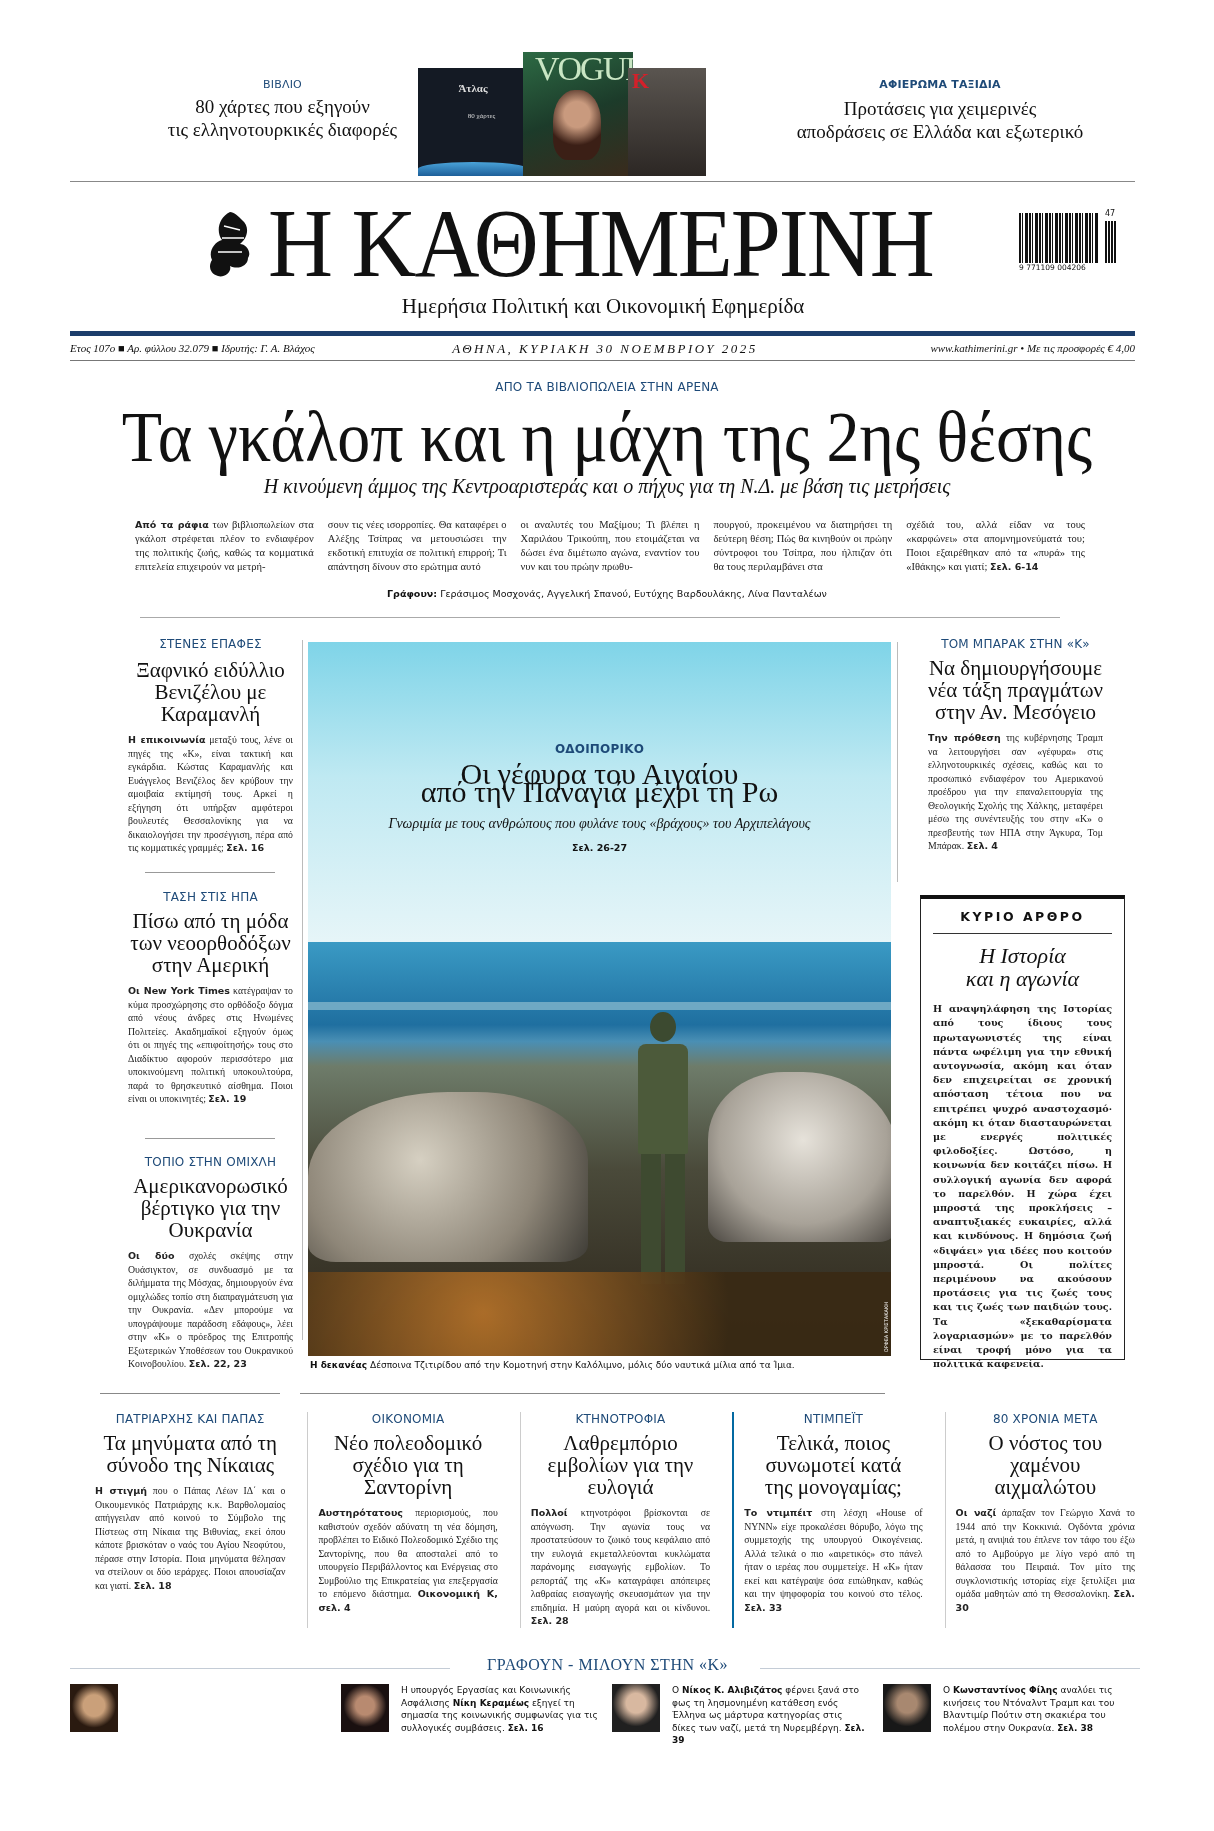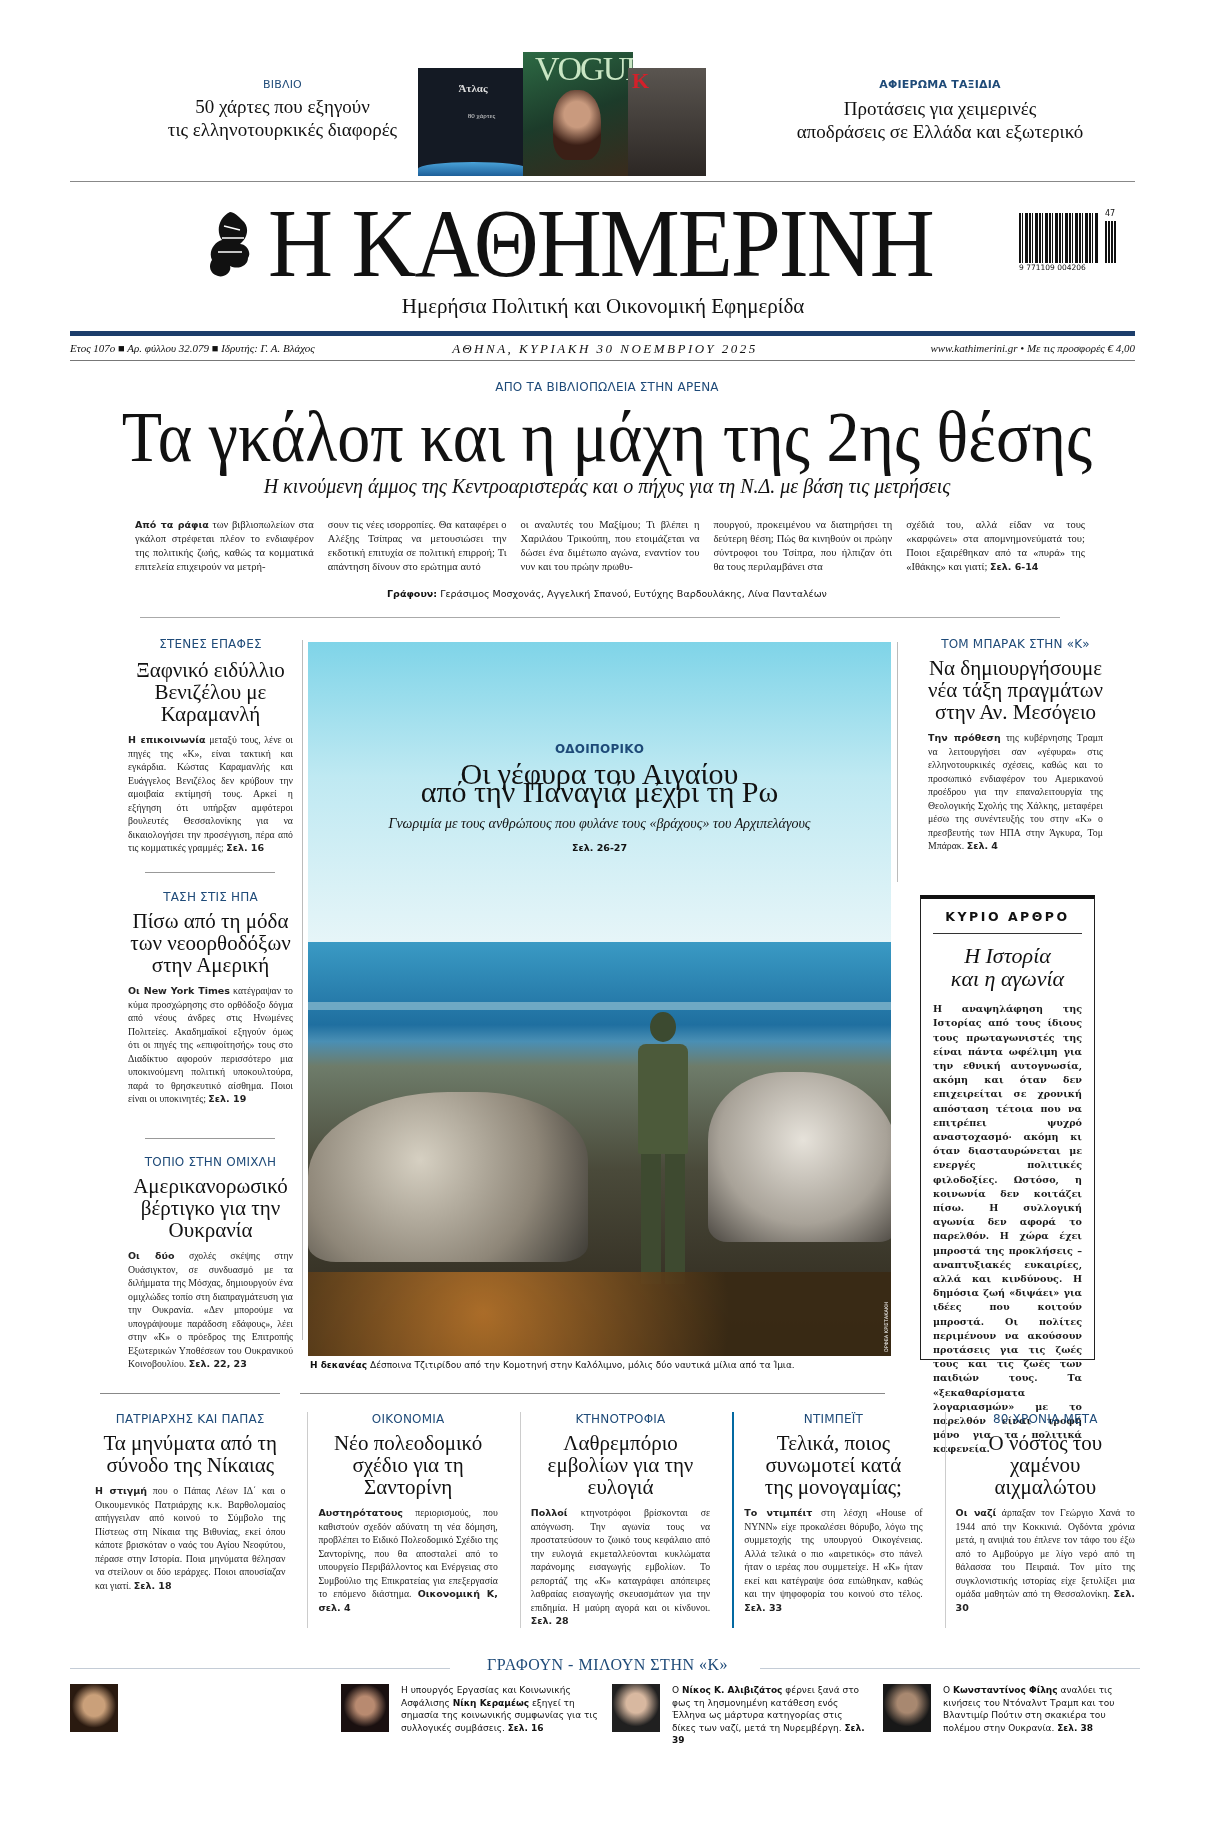--- a/index.html
+++ b/index.html
@@ -13,21 +13,21 @@
   .rule { position: absolute; height: 1px; background: #555; }
   .vrule { position: absolute; width: 1px; background: #bbb; }
   .promo-text { font-family: "Liberation Serif", serif; font-size: 19px; line-height: 23px; text-align: center; }
   .ref { font-family: "DejaVu Sans", sans-serif; font-weight: bold; font-size: 9.5px; }
 </style>
 </head>
 <body>
 
 <div class="abs" style="left:150px; top:78px; width:265px;">
   <div class="kicker" style="font-size:11px;">ΒΙΒΛΙΟ</div>
-  <div class="promo-text" style="margin-top:4px;">50 χάρτες που εξηγούν</div>
+  <div class="promo-text" style="margin-top:4px;">80 χάρτες που εξηγούν</div>
   <div class="promo-text">τις ελληνοτουρκικές διαφορές</div>
 </div>
 
 <div class="abs" style="left:418px; top:52px; width:290px; height:124px;">
   <div class="abs" style="left:0; top:16px; width:110px; height:108px; background:#141a24; color:#ddd; text-align:center; font-size:10px; padding-top:14px;">
     <div style="font-weight:bold; font-size:11px;">Άτλας</div>
     <div style="height:18px;"></div>
     <div style="font-size:7px;margin-left:17px;">80 χάρτες</div>
     <div class="abs" style="left:0; bottom:0; width:110px; height:14px; background:linear-gradient(#4aa3d9,#1d5f9a); border-radius:50% 50% 0 0;"></div>
   </div>
@@ -133,21 +133,21 @@
   <b>Η δεκανέας</b> <span>Δέσποινα Τζιτιρίδου από την Κομοτηνή στην Καλόλιμνο, μόλις δύο ναυτικά μίλια από τα Ίμια.</span>
 </div>
 
 <div class="vrule" style="left:897px; top:642px; height:240px;"></div>
 <div class="abs" style="left:928px; top:637px; width:175px;">
   <div class="kicker">ΤΟΜ ΜΠΑΡΑΚ ΣΤΗΝ «Κ»</div>
   <div class="hed" style="font-size:21px; margin:6px 0 8px;">Να δημιουργήσουμε νέα τάξη πραγμάτων στην Αν. Μεσόγειο</div>
   <p class="body" style="font-size:9.8px; line-height:13.5px;"><b>Την πρόθεση</b> <span>της κυβέρνησης Τραμπ να λειτουργήσει σαν «γέφυρα» στις ελληνοτουρκικές σχέσεις, καθώς και το προσωπικό ενδιαφέρον του Αμερικανού προέδρου για την επαναλειτουργία της Θεολογικής Σχολής της Χάλκης, μεταφέρει μέσω της συνέντευξής του στην «Κ» ο πρεσβευτής των ΗΠΑ στην Άγκυρα, Τομ Μπάρακ.</span> <span class="ref">Σελ. 4</span></p>
 </div>
 
-<div class="abs" style="left:920px; top:895px; width:175px; height:465px; border:1.5px solid #222; border-top:4px solid #111; padding:10px 12px;">
+<div class="abs" style="left:920px; top:895px; width:205px; height:465px; border:1.5px solid #222; border-top:4px solid #111; padding:10px 12px;">
   <div class="sans" style="font-weight:bold; font-size:12.5px; letter-spacing:2.5px; text-align:center;">ΚΥΡΙΟ ΑΡΘΡΟ</div>
   <div style="height:1px; background:#333; margin:9px 0 10px;"></div>
   <div class="hed" style="font-style:italic; font-size:22px;">Η Ιστορία</div>
   <div class="hed" style="font-style:italic; font-size:22px;">και η αγωνία</div>
   <p style="margin-top:12px; font-family:'DejaVu Serif',serif; font-weight:bold; font-size:9.6px; line-height:14.2px; text-align:justify; color:#1a1a1a;">Η αναψηλάφηση της Ιστορίας από τους ίδιους τους πρωταγωνιστές της είναι πάντα ωφέλιμη για την εθνική αυτογνωσία, ακόμη και όταν δεν επιχειρείται σε χρονική απόσταση τέτοια που να επιτρέπει ψυχρό αναστοχασμό· ακόμη κι όταν διασταυρώνεται με ενεργές πολιτικές φιλοδοξίες. Ωστόσο, η κοινωνία δεν κοιτάζει πίσω. Η συλλογική αγωνία δεν αφορά το παρελθόν. Η χώρα έχει μπροστά της προκλήσεις – αναπτυξιακές ευκαιρίες, αλλά και κινδύνους. Η δημόσια ζωή «διψάει» για ιδέες που κοιτούν μπροστά. Οι πολίτες περιμένουν να ακούσουν προτάσεις για τις ζωές τους και τις ζωές των παιδιών τους. Τα «ξεκαθαρίσματα λογαριασμών» με το παρελθόν είναι τροφή μόνο για τα πολιτικά καφενεία.</p>
 </div>
 
 <div class="rule" style="left:300px; top:1393px; width:585px; background:#888;"></div>
 <div class="rule" style="left:100px; top:1393px; width:180px; background:#888;"></div>
 

